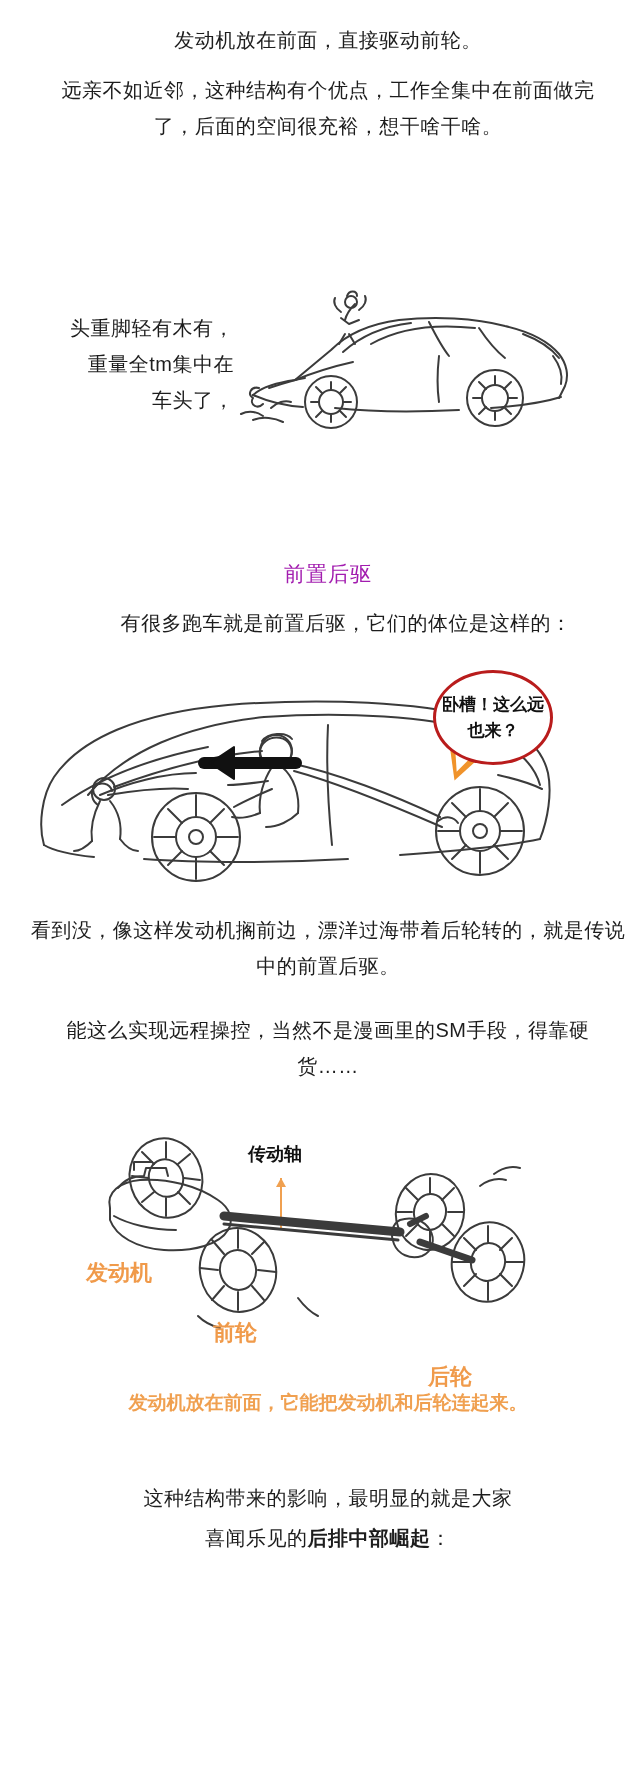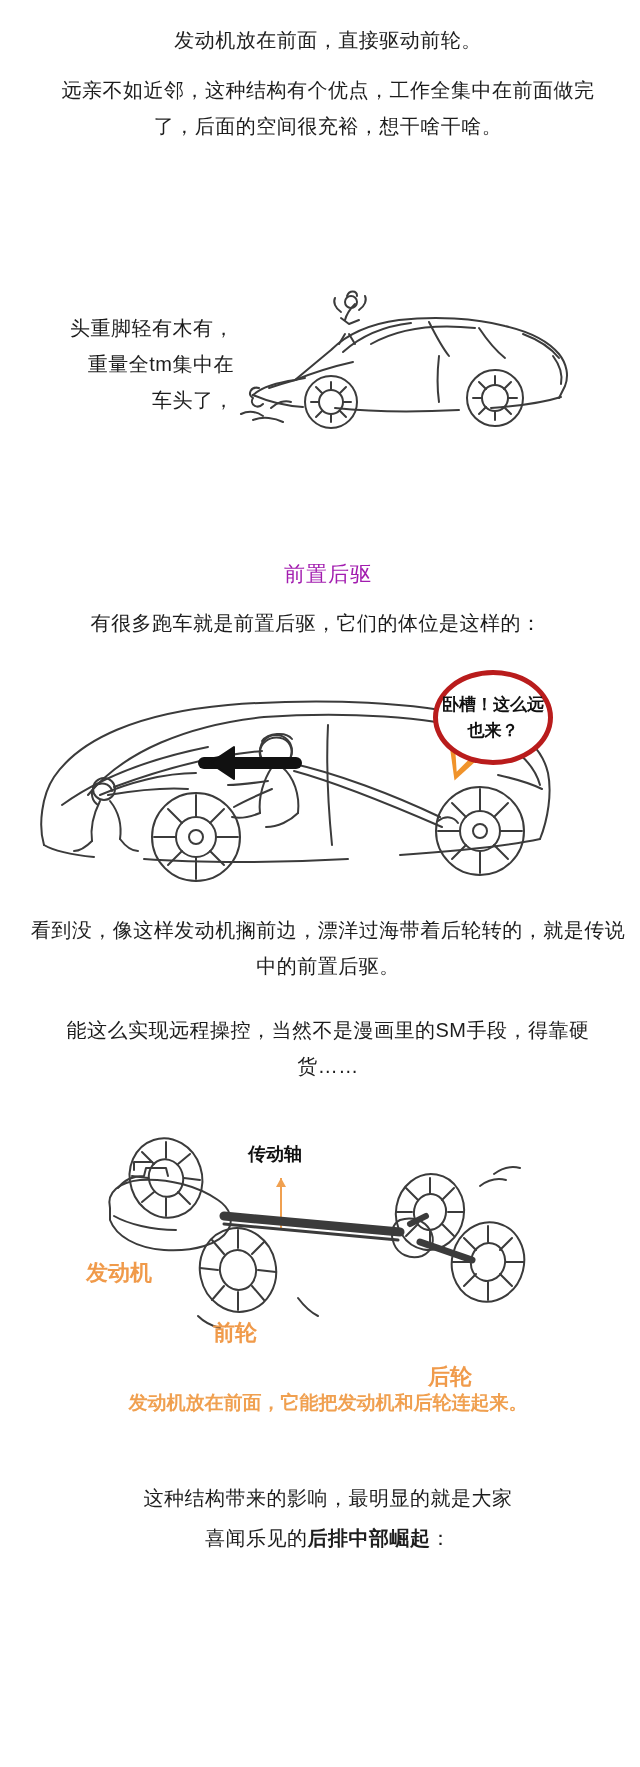--- a/index.html
+++ b/index.html
@@ -78,21 +78,21 @@
     top: 655px;
     width: 540px;
     height: 240px;
   }
   .bubble {
     position: absolute;
     left: 425px;
     top: 670px;
     width: 120px;
     height: 95px;
-    border: 5px solid #b91c1c;
+    border: 3px solid #b91c1c;
     border-radius: 50%;
     background: #ffffff;
     display: flex;
     align-items: center;
     justify-content: center;
     text-align: center;
     font-size: 17px;
     line-height: 26px;
     font-weight: bold;
     color: #111;
@@ -207,21 +207,21 @@
         <circle cx="128" cy="12" r="6"></circle>
         <path d="M124 6 C126 0 134 0 134 6"></path>
         <path d="M118 22 C112 18 110 12 112 8"></path>
         <path d="M136 20 C142 16 144 10 142 6"></path>
       </g>
     </svg>
   </div>
 
   <div class="heading" style="top:560px;">前置后驱</div>
 
-  <div class="para" style="left:28px; top:605px; width:560px;">有很多跑车就是前置后驱，它们的体位是这样的：</div>
+  <div class="para" style="left:58px; top:605px; width:560px;">有很多跑车就是前置后驱，它们的体位是这样的：</div>
 
   <div class="illus2">
     <svg viewBox="0 0 540 240" width="540" height="240">
       <g fill="none" stroke="#3b3b3b" stroke-width="2" stroke-linecap="round" stroke-linejoin="round">
 
         <path d="M16 190 C10 170 14 140 26 122 C52 84 110 58 200 50 C300 42 390 48 450 62 C492 72 514 92 520 118 C524 138 520 164 512 184"></path>
         <path d="M16 190 C26 196 46 200 66 202"></path>
         <path d="M116 204 C170 208 250 208 320 204"></path>
         <path d="M372 200 C430 196 484 190 512 184"></path>
 

